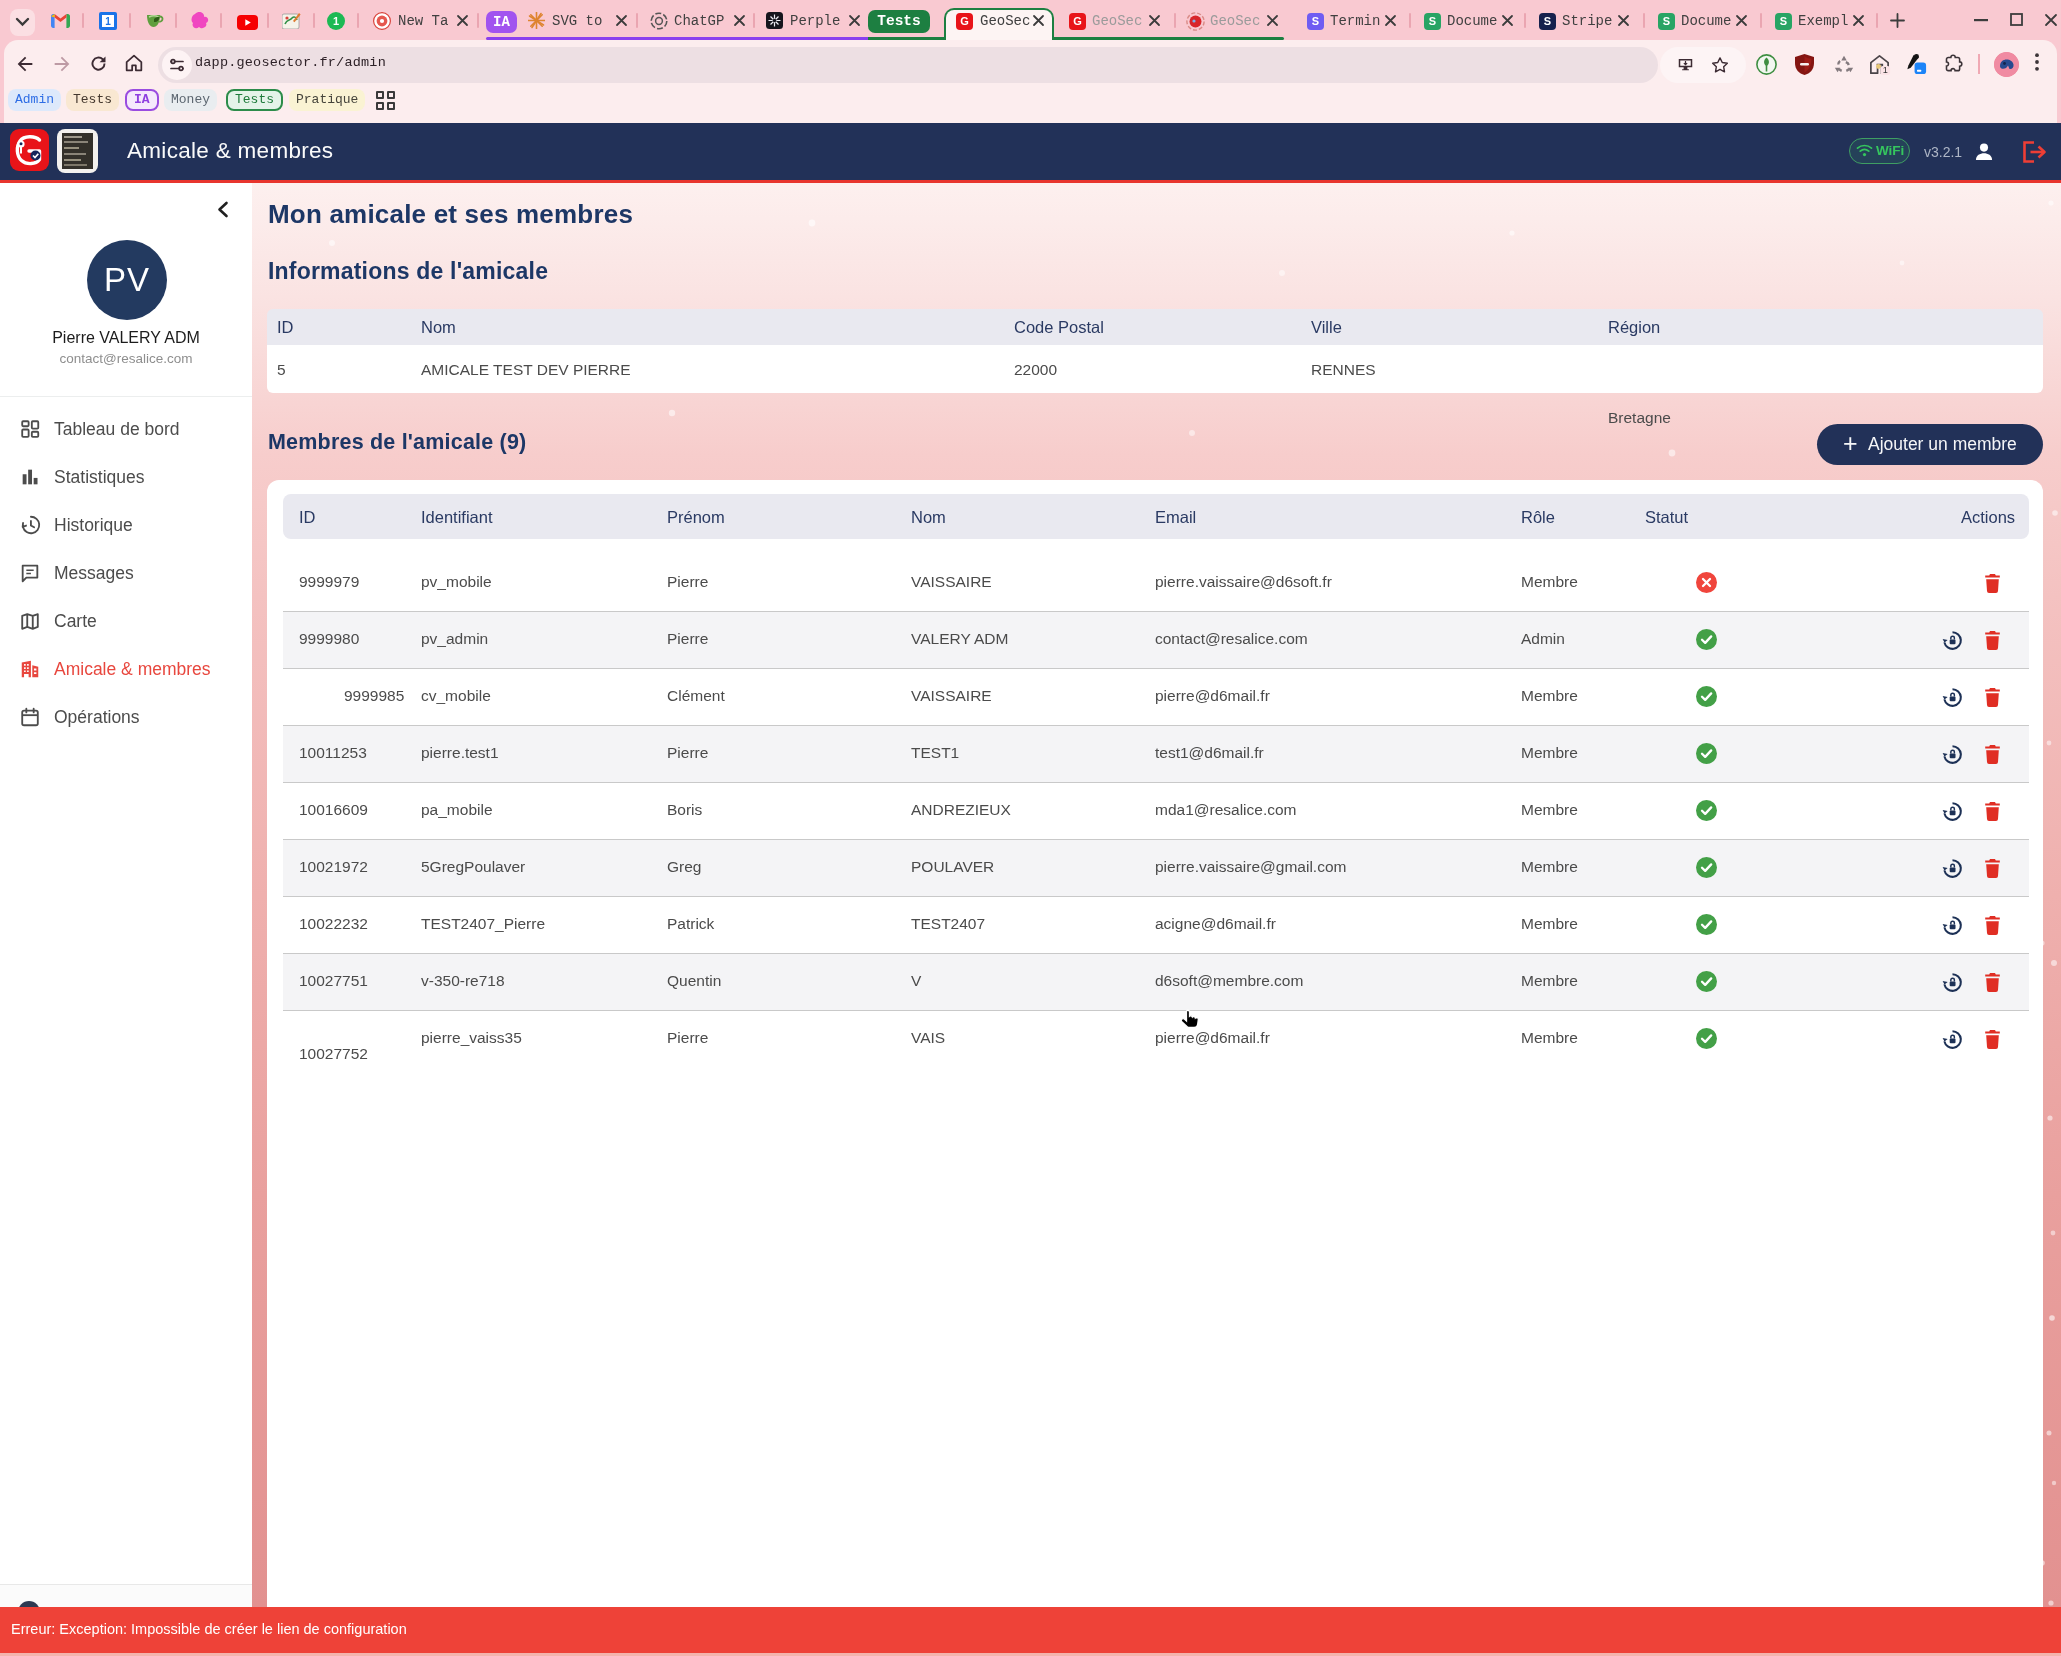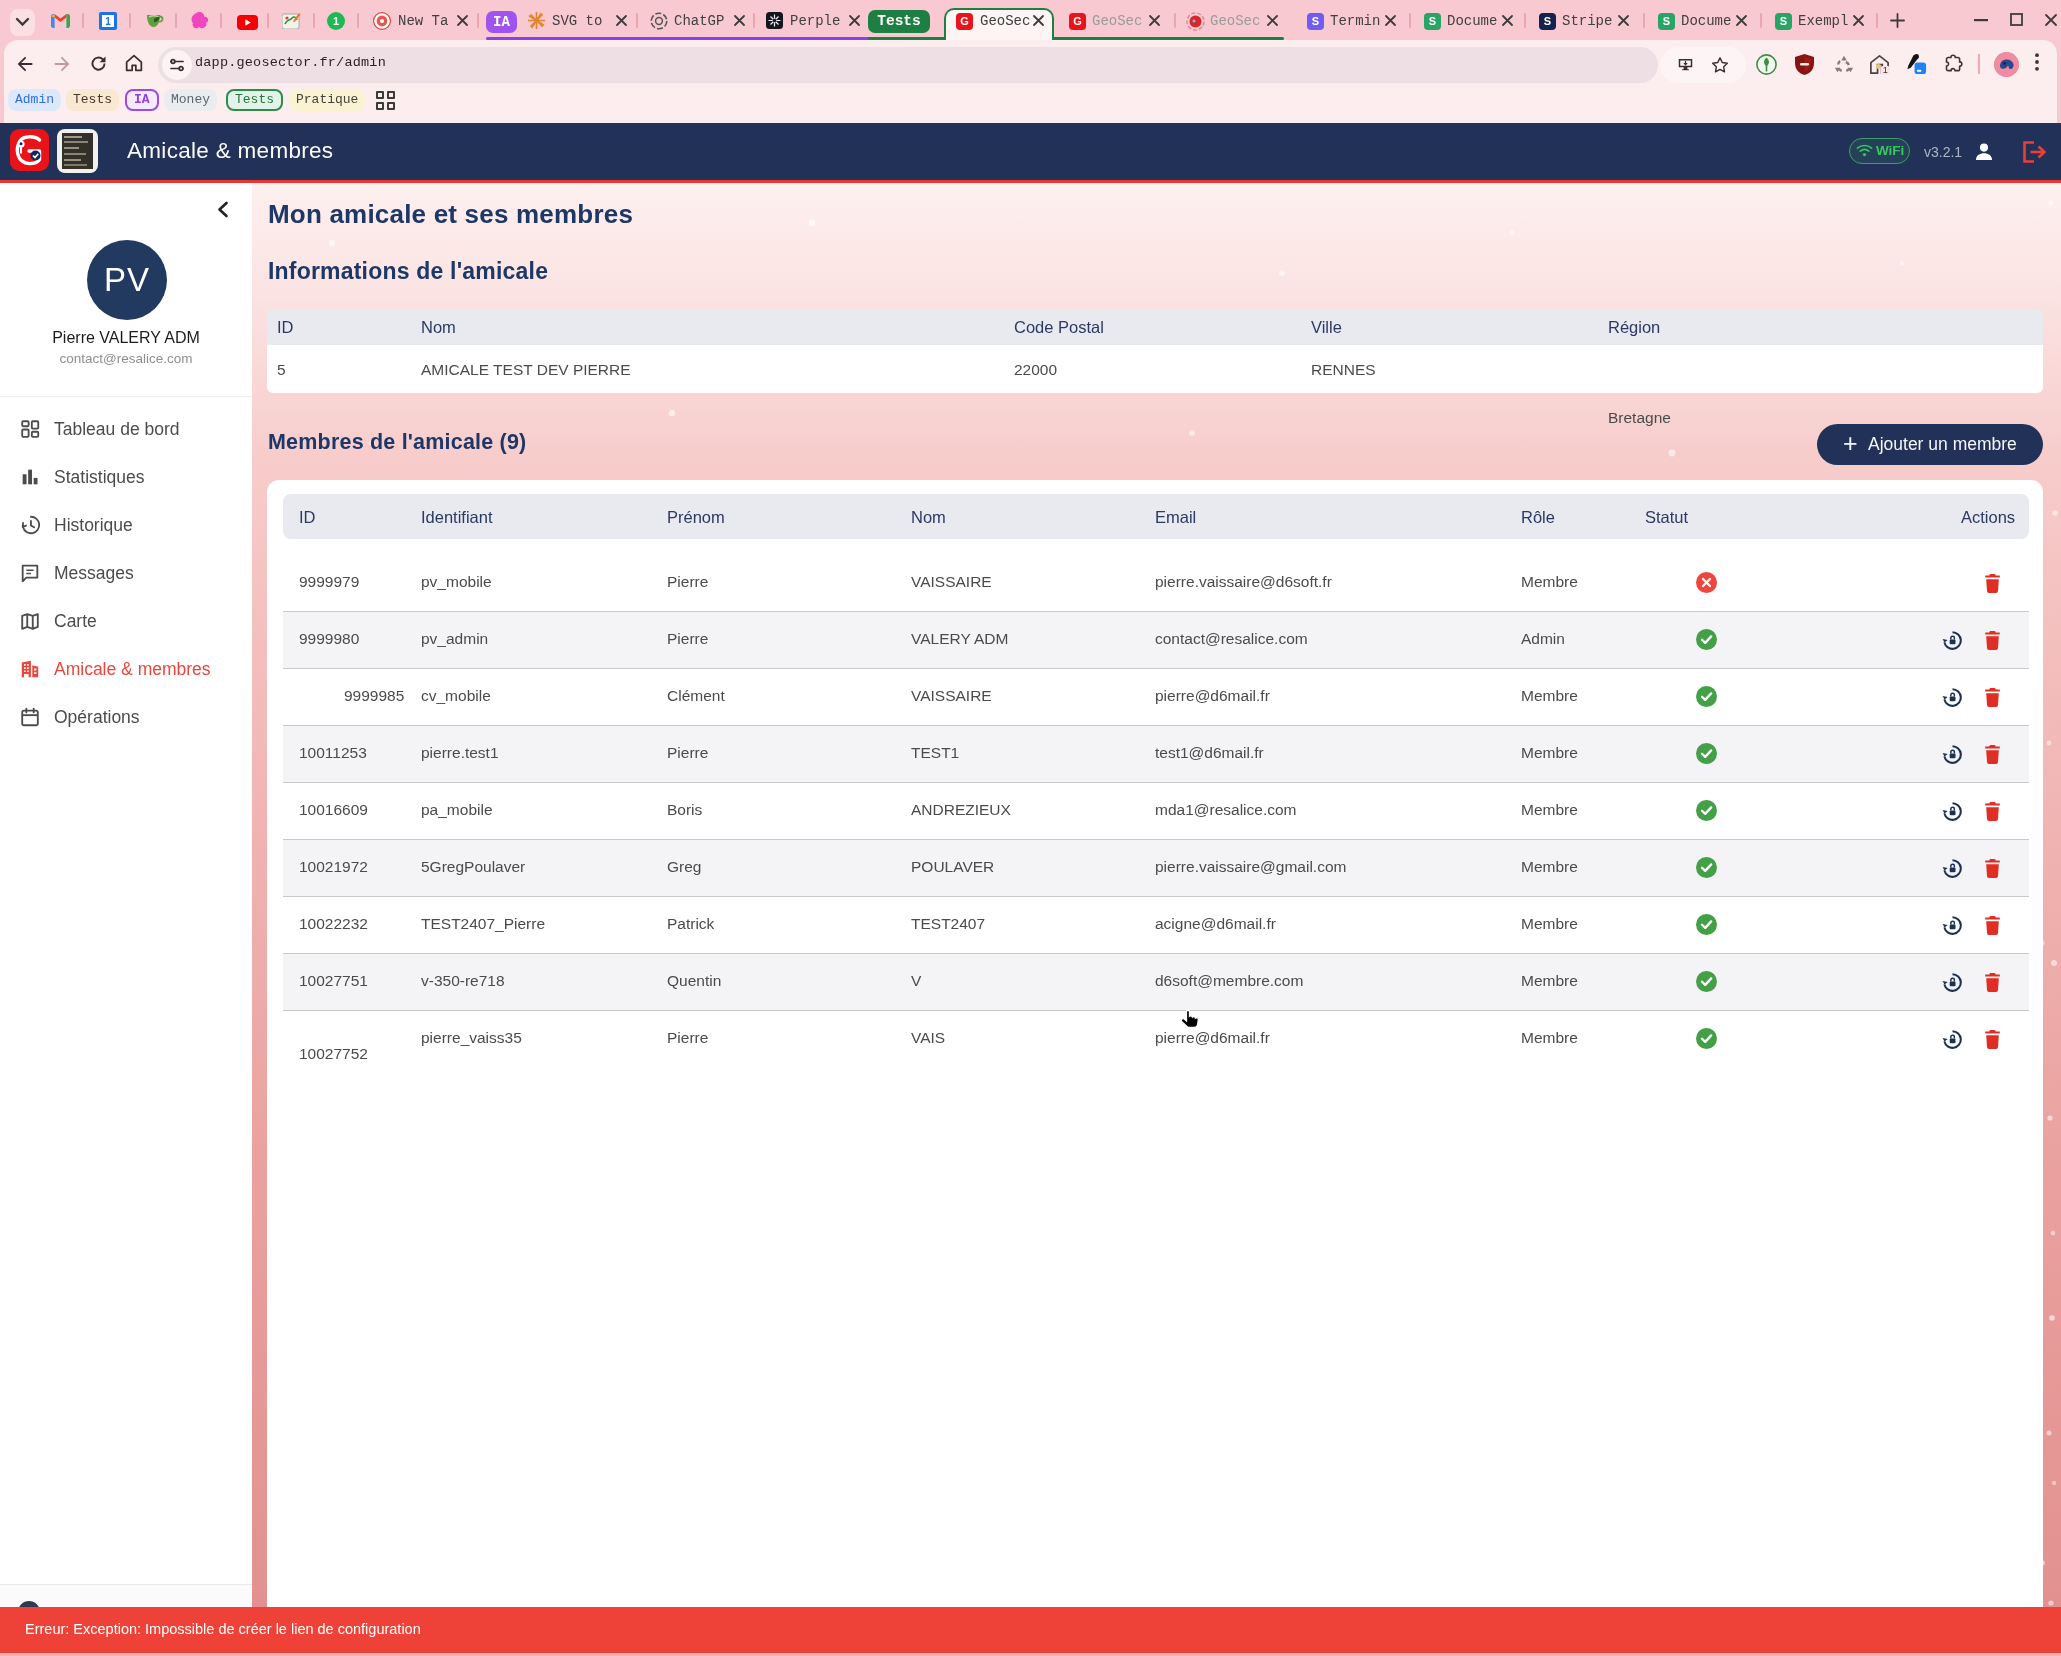--- a/index.html
+++ b/index.html
@@ -22,21 +22,21 @@
   
   .bm { position:absolute; top:49px; height:22px; border-radius:8px; font-family:"Liberation Mono", monospace; font-size:13px; line-height:22px; padding:0 7px; }
 
   
   #apphead { left:0; top:123px; width:2061px; height:57px; background:#223158; z-index:3; }
   #redline { left:0; top:180px; width:2061px; height:3px; background:#e8352e; z-index:3; }
 
   #sidebar { left:0; top:183px; width:252px; height:1424px; background:#ffffff; z-index:2; }
   #content { left:252px; top:183px; width:1809px; height:1424px; background:linear-gradient(180deg,#fdf0ef 0%, #fae3e2 8%, #f7cdcc 19%, #f4c2c1 29%, #efb0ae 50%, #e9a09e 71%, #e29190 100%); overflow:hidden; z-index:1; }
 
-  #errorbar { left:0; top:1607px; width:2061px; height:46px; background:#ee4238; color:#fff; font-size:14.5px; line-height:45px; padding-left:25px; z-index:6; }
+  #errorbar { left:0; top:1607px; width:2061px; height:46px; background:#ee4238; color:#fff; font-size:14.5px; line-height:45px; padding-left:11px; z-index:6; }
   #bottomstrip { left:0; top:1653px; width:2061px; height:3px; background:#f3b4ad; z-index:6; }
 
   
   .menuitem { position:absolute; left:19px; width:220px; height:24px; }
   .menuitem .mico { position:absolute; left:0; top:0; width:22px; height:22px; }
   .menuitem .mtxt { position:absolute; left:35px; top:1px; font-size:17.5px; color:#4c4c4c; }
 
   
   .h1 { position:absolute; font-size:26px; font-weight:700; color:#1d3766; letter-spacing:0.2px; }
   .h2 { position:absolute; font-size:23px; font-weight:700; color:#1d3766; letter-spacing:0.2px; }

